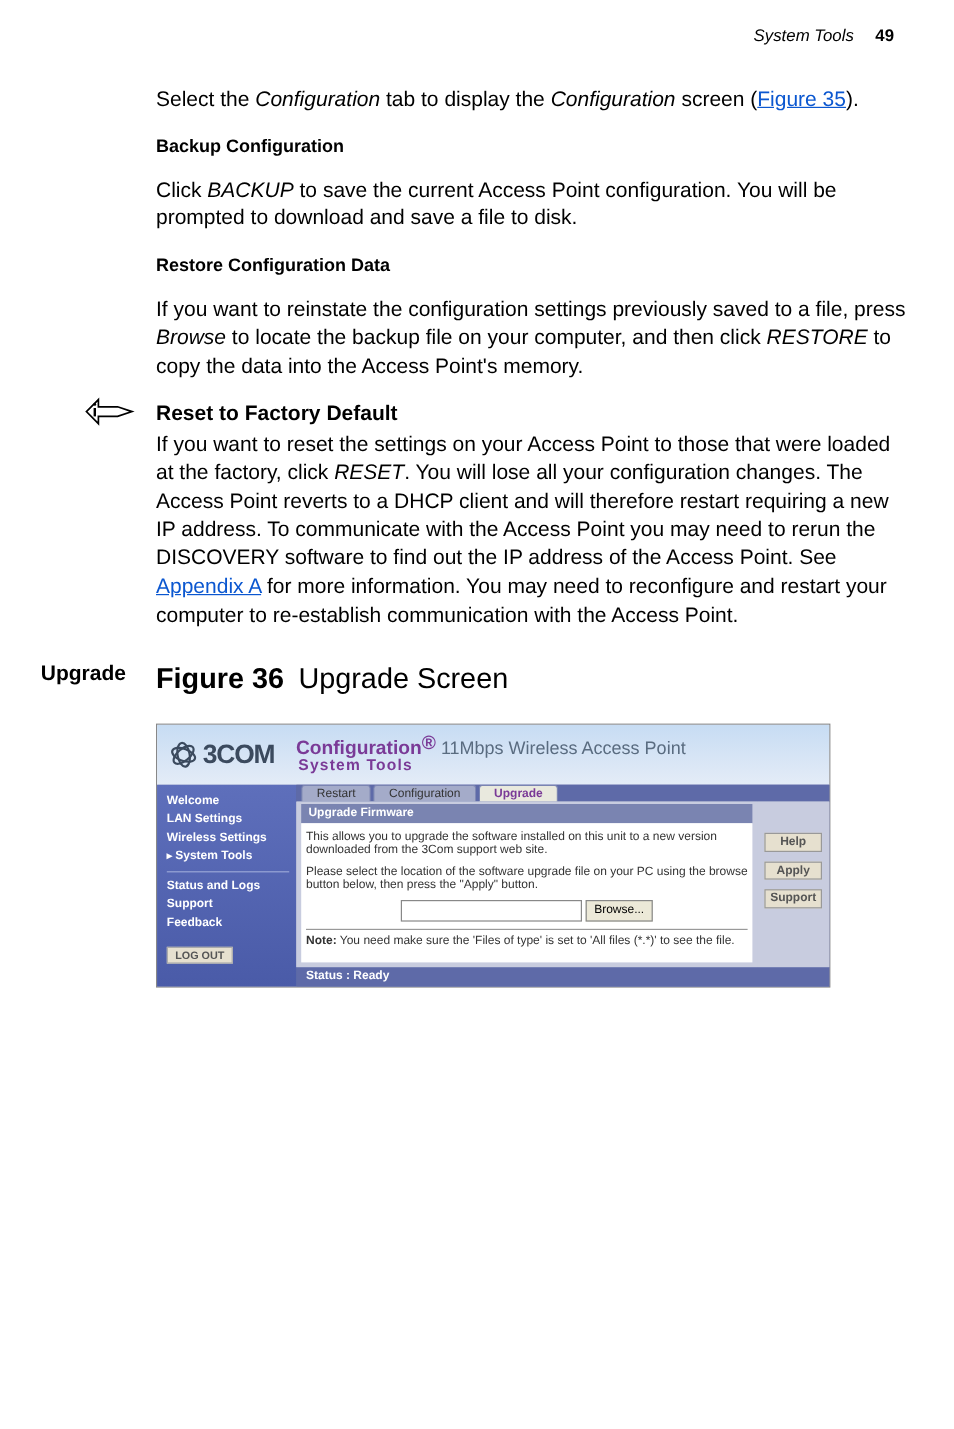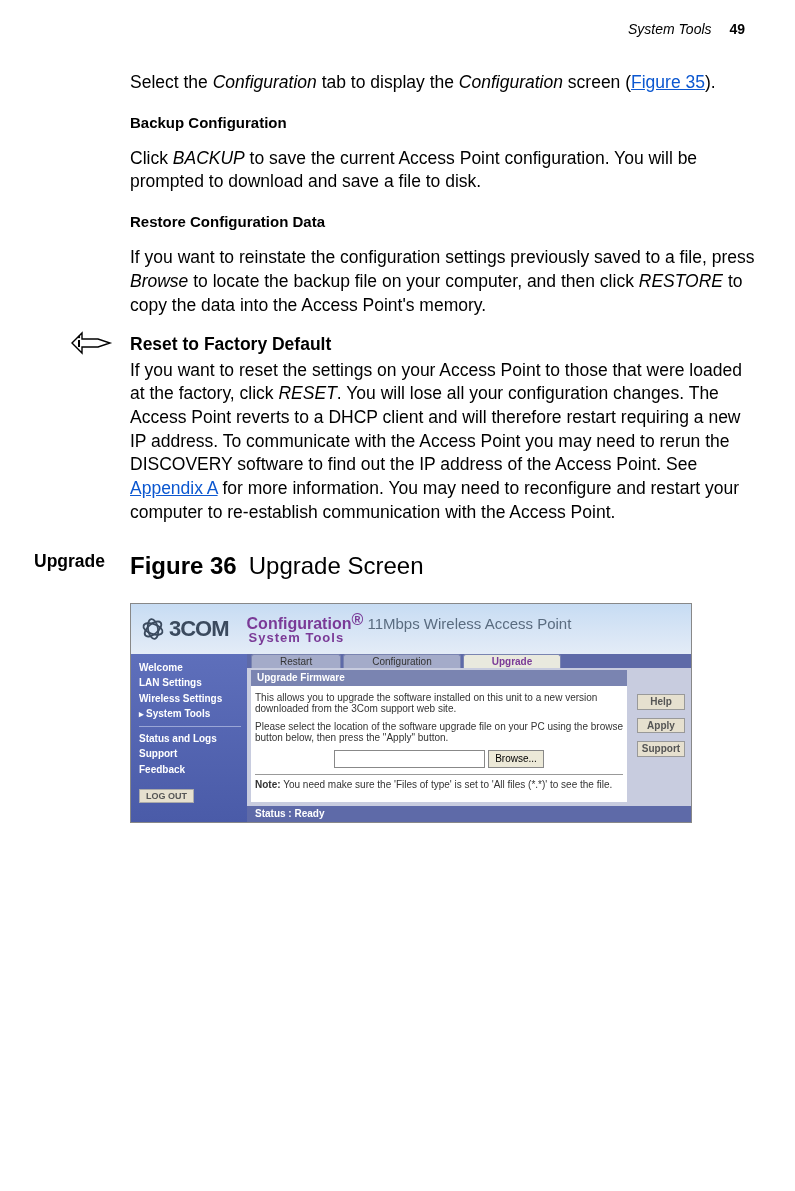--- a/index.html
+++ b/index.html
@@ -126,21 +126,21 @@
     padding: 0 0 0 0;
   }
   .tabs {
     display:flex;
     gap:2px;
     padding-left:4px;
     background:#5e6aa8;
   }
   .tab {
     font-size:10px;
-    padding:1px 28px;
+    padding:1px 12px;
     background:#a4abc9;
     color:#333;
     border-radius:3px 3px 0 0;
     border:1px solid #7a84b1;
     border-bottom:none;
     cursor:pointer;
   }
   .tab.active {
     background:#e9e9de;
     color:#7a3a97;

